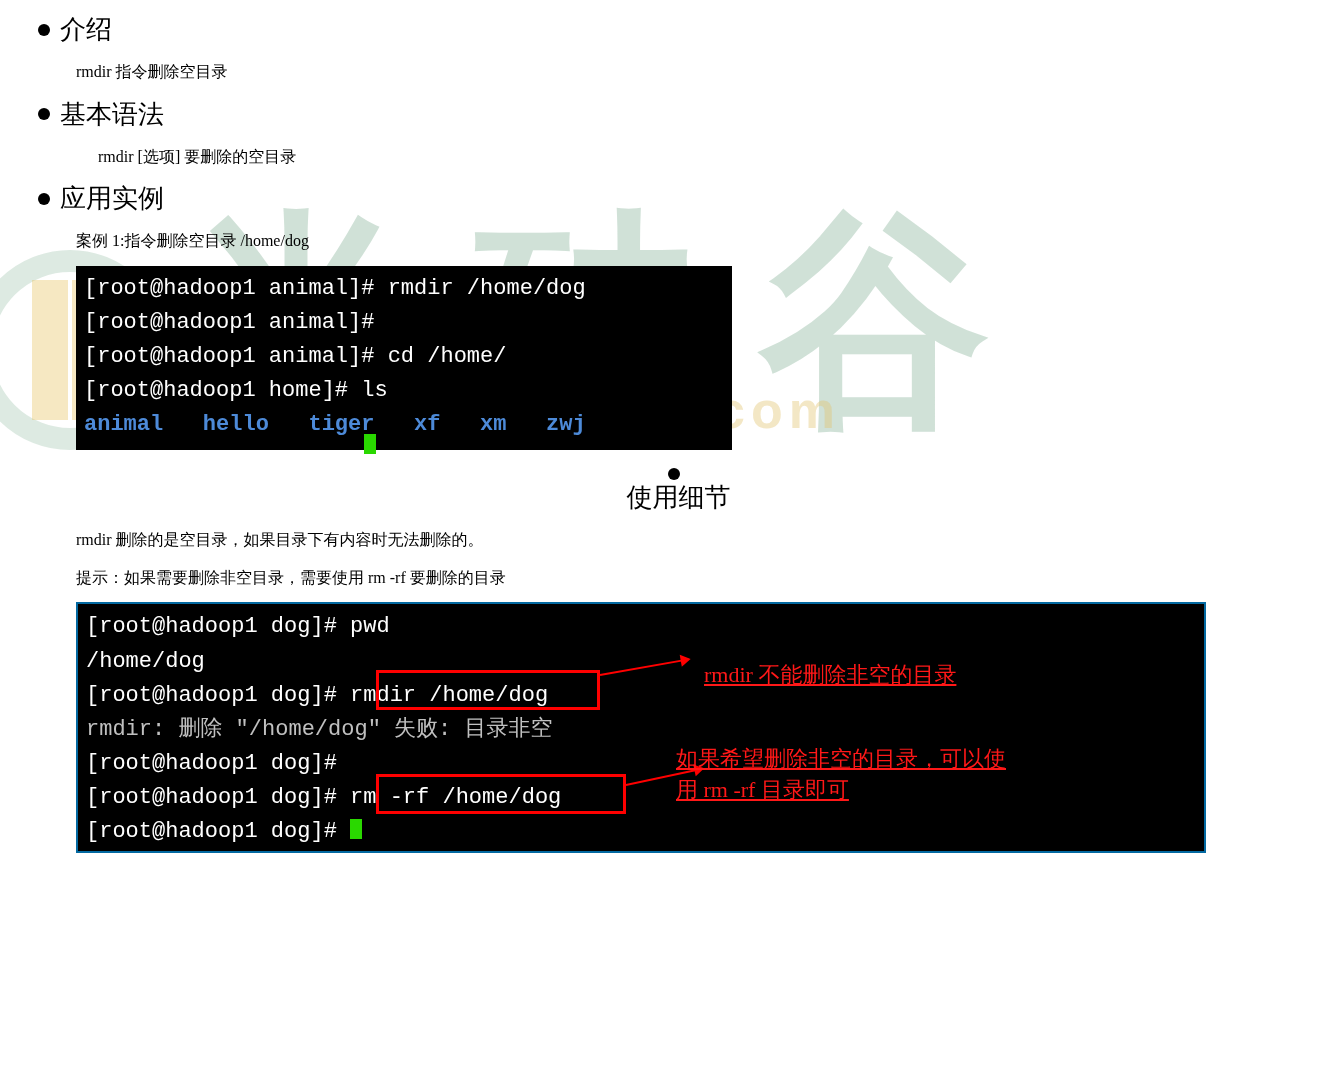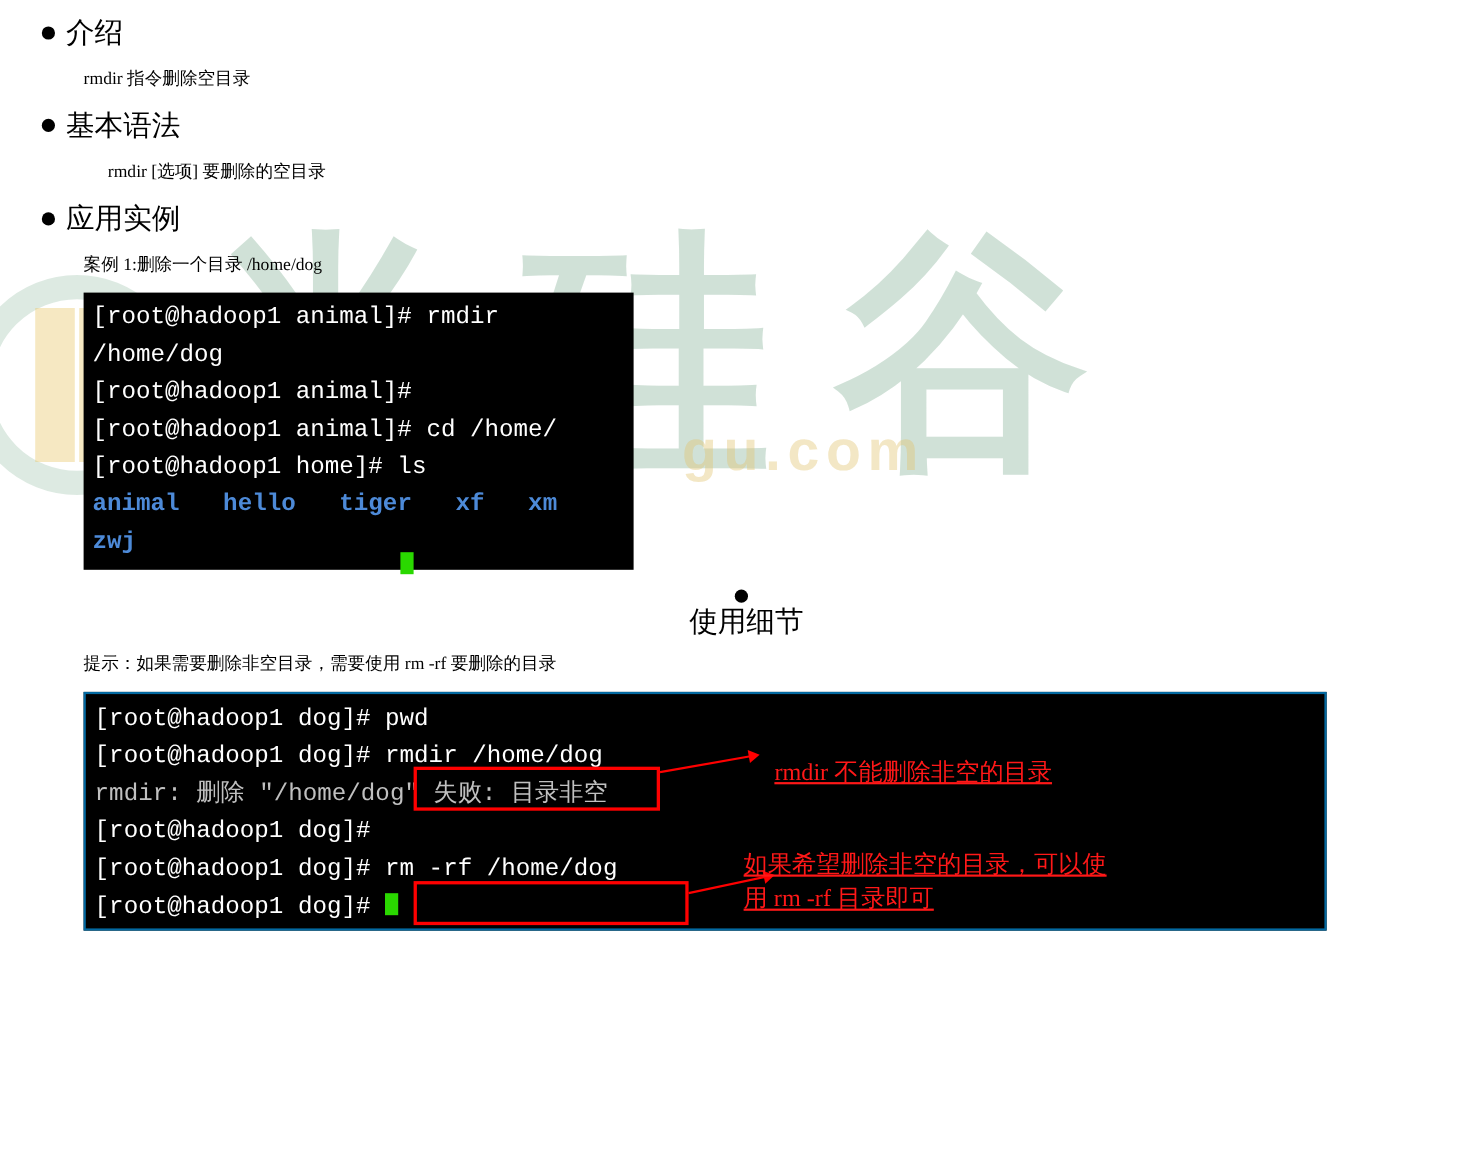--- a/index.html
+++ b/index.html
@@ -26,21 +26,21 @@
     .indent-text-wide { margin-left: 78px; }
     .terminal { 
       background: #000; 
       font-family: "Courier New", monospace; 
       font-size: 22px; 
       line-height: 1.55; 
       padding: 6px 8px 2px 8px;
       margin-left: 56px;
       position: relative;
     }
-    .term1 { width: 500px; margin-top: 6px; }
+    .term1 { width: 656px; margin-top: 6px; }
     .term2 { width: 1130px; margin-top: 10px; border: 2px solid #0369a1; }
     .pr { color: #fff; }
     .cmd { color: #fff; }
     .dir { color: #4d8ad8; font-weight: bold; }
     .cursor { display:inline-block; width: 12px; height: 20px; background: #2ad800; vertical-align: -2px; }
     .redbox { position:absolute; border: 3px solid #ff0000; }
     .redtext { color: #ff1818; font-family: "SimSun", serif; font-size: 22px; position:absolute; white-space: nowrap; text-decoration: underline; }
     .arrow { position:absolute; height: 2px; background: #ff0000; }
     .arrow::after { content:""; position:absolute; right:-2px; top:-5px; border-left:10px solid #ff0000; border-top:6px solid transparent; border-bottom:6px solid transparent; }
   </style>
@@ -70,21 +70,21 @@
   <div class="bullet-row">
     <span class="dot"></span>
     <span class="heading">基本语法</span>
   </div>
   <div class="indent-text indent-text-wide">rmdir   [选项]   要删除的空目录</div>
 
   <div class="bullet-row">
     <span class="dot"></span>
     <span class="heading">应用实例</span>
   </div>
-  <div class="indent-text">案例 1:删除一个目录  /home/dog</div>
+  <div class="indent-text">案例 1:指令删除空目录  /home/dog</div>
 
   <div class="terminal term1">
     <div><span class="pr">[root@hadoop1 animal]#</span><span class="cmd"> rmdir /home/dog</span></div>
     <div><span class="pr">[root@hadoop1 animal]#</span></div>
     <div><span class="pr">[root@hadoop1 animal]#</span><span class="cmd"> cd /home/</span></div>
     <div><span class="pr">[root@hadoop1 home]#</span><span class="cmd"> ls</span></div>
     <div>
       <span class="dir">animal</span>&nbsp;&nbsp;
       <span class="dir">hello</span>&nbsp;&nbsp;
       <span class="dir">tiger</span>&nbsp;&nbsp;
@@ -94,24 +94,26 @@
     </div>
     <div style="height:6px; position:relative;">
         <span class="cursor" style="position:absolute; left:280px; top:-8px;"></span>
       </div>
   </div>
 
   <div class="bullet-row" style="margin-top:18px;flex-direction:column;">
     <span class="dot"></span>
     <span class="heading">使用细节</span>
   </div>
+  <div class="indent-text">rmdir 删除的是空目录，如果目录下有内容时无法删除的。</div>
   <div class="indent-text" style="margin-top:8px;">提示：如果需要删除非空目录，需要使用   rm -rf 要删除的目录</div>
 
   <div class="terminal term2">
     <div><span class="pr">[root@hadoop1 dog]#</span><span class="cmd"> pwd</span></div>
+    <div class="pr">/home/dog</div>
     <div><span class="pr">[root@hadoop1 dog]#</span><span class="cmd"> rmdir /home/dog</span></div>
     <div class="pr" style="color:#c0c0c0;">rmdir: 删除 "/home/dog" 失败: 目录非空</div>
     <div><span class="pr">[root@hadoop1 dog]#</span></div>
     <div><span class="pr">[root@hadoop1 dog]#</span><span class="cmd"> rm -rf /home/dog</span></div>
     <div><span class="pr">[root@hadoop1 dog]#</span> <span class="cursor"></span></div>
 
     <div class="redbox" style="top:66px; left:298px; width:224px; height:40px;"></div>
     <div class="arrow" style="top:70px; left:522px; width:90px; transform:rotate(-10deg); transform-origin:left center;"></div>
     <div class="redtext" style="top:54px; left:626px;">rmdir 不能删除非空的目录</div>
 

